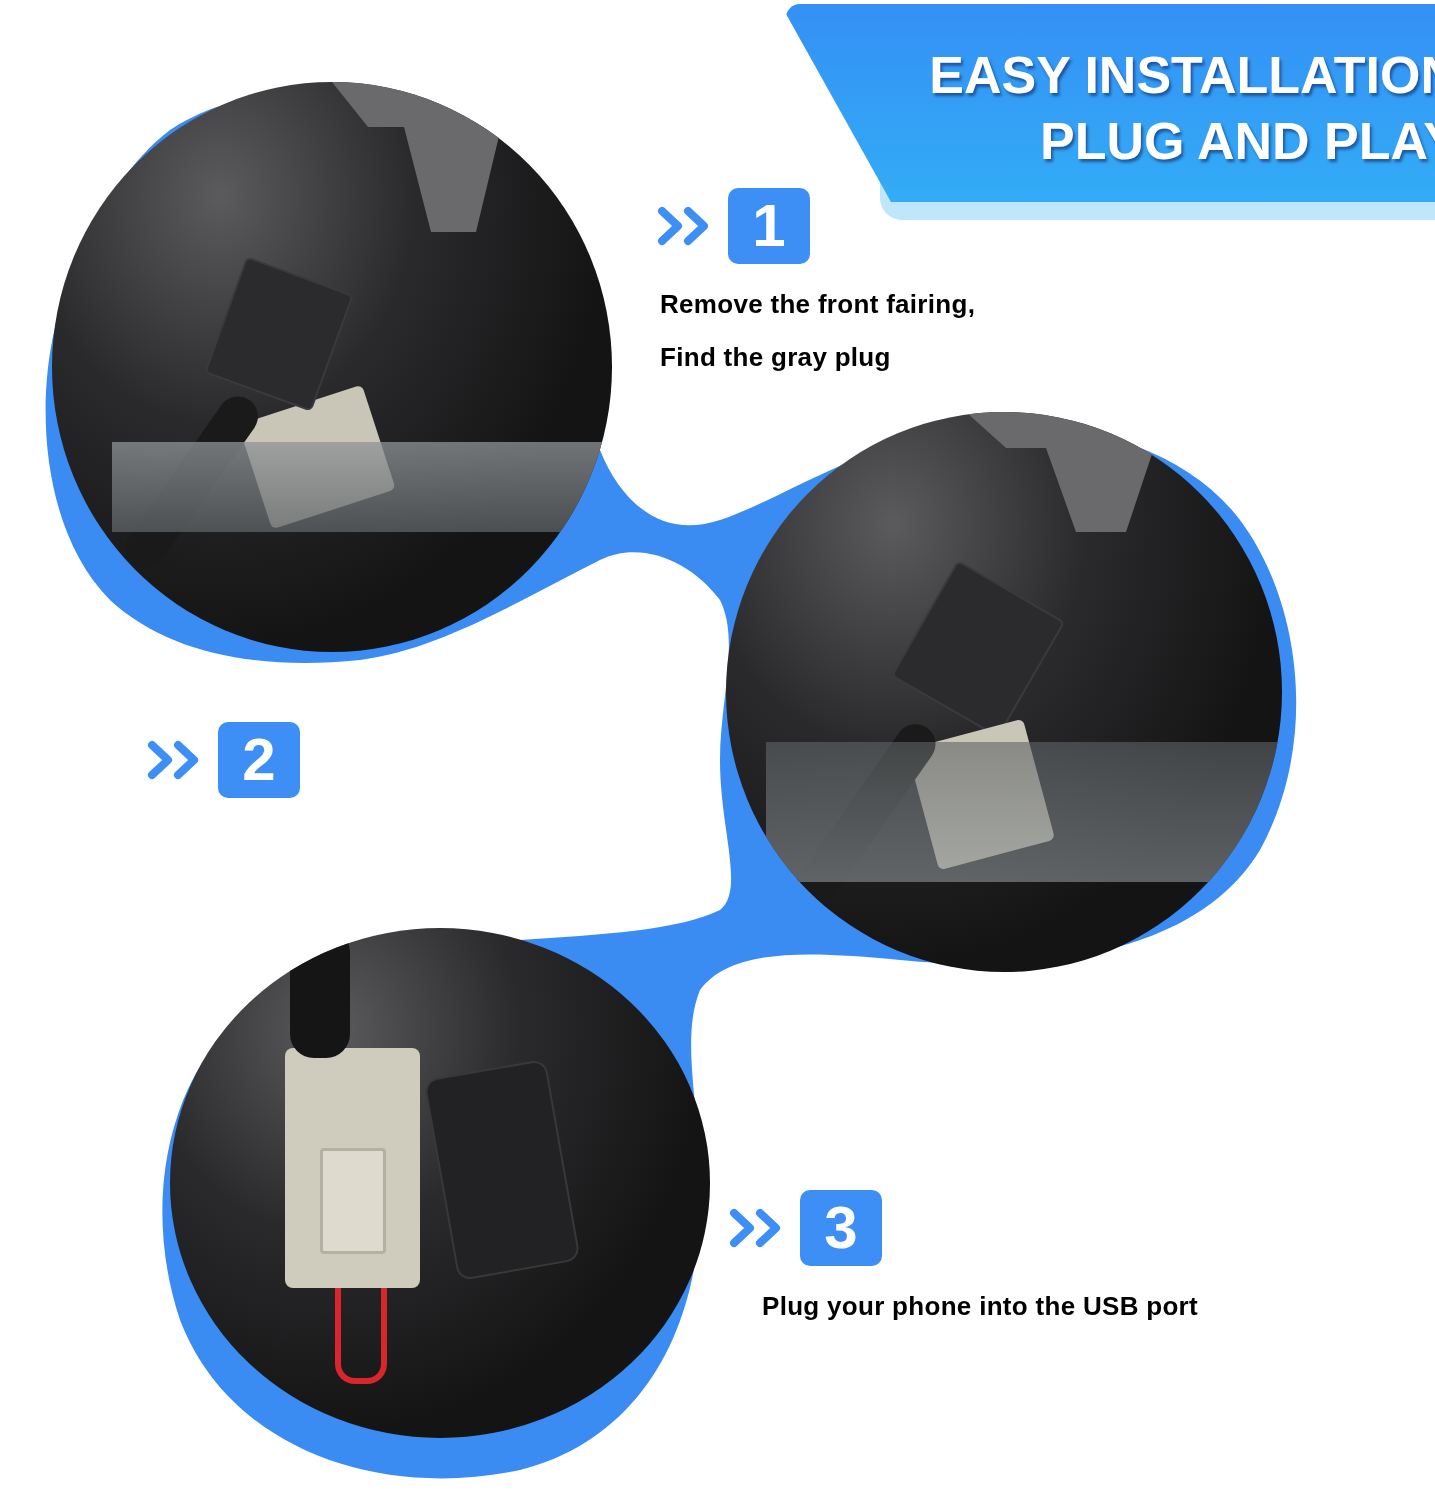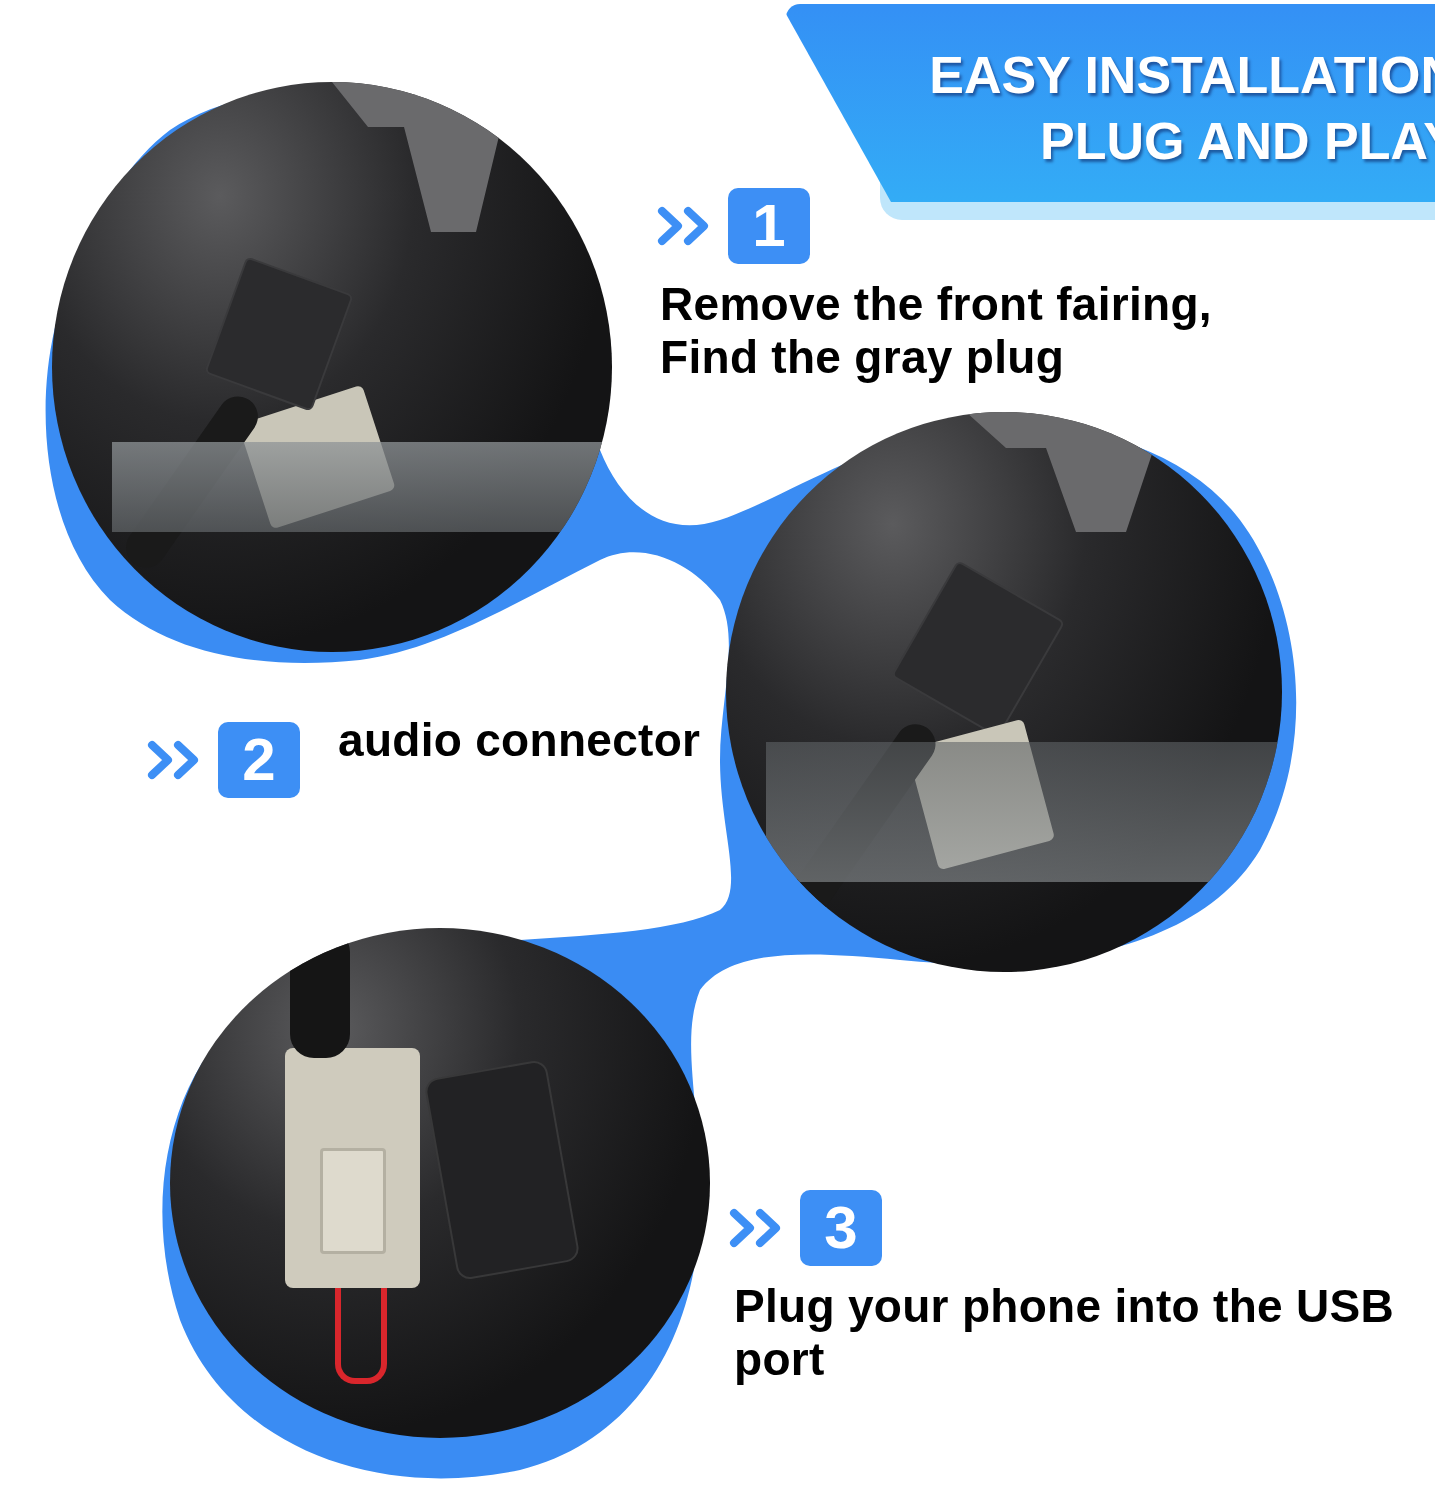--- a/index.html
+++ b/index.html
@@ -30,21 +30,21 @@
 
     
     .step-marker { position: absolute; display: flex; align-items: center; }
     .chev { width: 66px; height: 50px; }
     .num-box {
       width: 82px; height: 76px; background: #3d8ff5; border-radius: 10px;
       color: #ffffff; font-weight: bold; font-size: 60px; line-height: 76px;
       text-align: center; margin-left: 6px;
     }
     .step-text {
-      position: absolute; color: #000000; font-size: 46px; line-height: 53px;
+      position: absolute; color: #000000; font-size: 26px; line-height: 53px;
       font-weight: bold; letter-spacing: 0.3px;
     }
 
     
     .photo {
       position: absolute; overflow: hidden; border-radius: 50%;
       background:
         radial-gradient(ellipse at 30% 20%, #5b5b5d 0%, #2a2a2c 35%, #141415 70%),
         #1b1b1c;
     }
@@ -124,25 +124,24 @@
 </div>
 
 <div class="step-marker" style="left:146px; top:722px;">
   <svg class="chev" viewBox="0 0 66 50">
     <polyline points="6,10 22,25 6,40" fill="none" stroke="#3d8ff5" stroke-width="8" stroke-linecap="round" stroke-linejoin="round"></polyline>
     <polyline points="32,10 48,25 32,40" fill="none" stroke="#3d8ff5" stroke-width="8" stroke-linecap="round" stroke-linejoin="round"></polyline>
   </svg>
   <div class="num-box">2</div>
 </div>
 <div class="step-text" style="left:338px; top:714px;">
-  <div>audio connector</div>
 </div>
 
 <div class="step-marker" style="left:728px; top:1190px;">
   <svg class="chev" viewBox="0 0 66 50">
     <polyline points="6,10 22,25 6,40" fill="none" stroke="#3d8ff5" stroke-width="8" stroke-linecap="round" stroke-linejoin="round"></polyline>
     <polyline points="32,10 48,25 32,40" fill="none" stroke="#3d8ff5" stroke-width="8" stroke-linecap="round" stroke-linejoin="round"></polyline>
   </svg>
   <div class="num-box">3</div>
 </div>
-<div class="step-text" style="left:734px; top:1280px;">
+<div class="step-text" style="left:762px; top:1280px;">
   <div>Plug your phone into the USB port</div>
 </div>
 
 </body></html>

